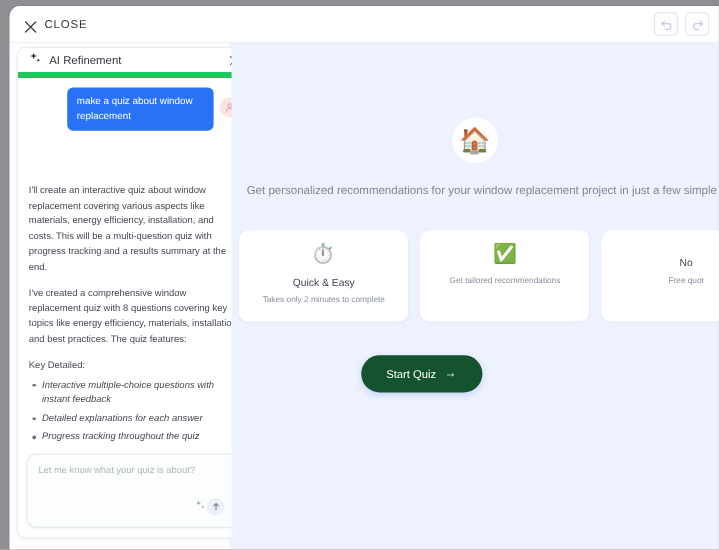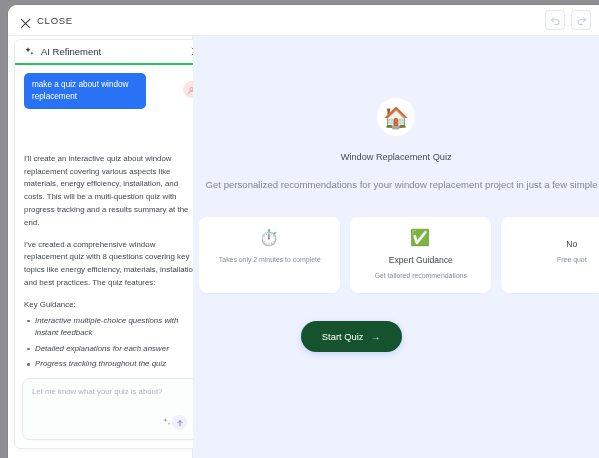--- a/index.html
+++ b/index.html
@@ -82,38 +82,38 @@
     border: 1px solid #eaecf3;
     border-radius: 7px;
     display: flex; flex-direction: column;
     overflow: hidden;
     box-shadow: 0 1px 3px rgba(25,35,80,0.035);
   }
   .panel-header {
     height: 25px;
     display: flex; align-items: center;
     padding: 0 9px;
-    border-bottom: 2px solid #22c55e;
+    border-bottom: 5px solid #22c55e;
     flex: 0 0 auto;
   }
   .panel-header .spark { margin-right: 6px; display:block; }
   .panel-title {
     font-size: 9.5px; color: #2f333c; font-weight: 400;
   }
   .panel-close {
     margin-left: auto; cursor: pointer; line-height: 0;
   }
   .chat-scroll {
     flex: 1 1 auto;
     overflow: hidden;
     padding: 8px 9px 4px 9px;
   }
   .user-row {
     display: flex; align-items: flex-start;
-    justify-content: space-between;
+    justify-content: flex-end;
     gap: 5px;
     margin-bottom: 11px;
   }
   .user-bubble {
     background: #2a72f5;
     color: #ffffff;
     font-size: 8.2px;
     line-height: 1.45;
     padding: 6px 8px;
     border-radius: 5px;
@@ -333,21 +333,21 @@
                     <circle cx="6" cy="4" r="2.1" fill="none" stroke="#cf8d97" stroke-width="0.95"></circle>
                     <path d="M2.3 10.3 a3.7 3.7 0 0 1 7.4 0" fill="none" stroke="#cf8d97" stroke-width="0.95" stroke-linecap="round"></path>
                   </svg>
                 </span>
               </div>
             </div>
 
             <div class="ai-text">
               <p>I'll create an interactive quiz about window replacement covering various aspects like materials, energy efficiency, installation, and costs. This will be a multi-question quiz with progress tracking and a results summary at the end.</p>
               <p>I've created a comprehensive window replacement quiz with 8 questions covering key topics like energy efficiency, materials, installation, and best practices. The quiz features:</p>
-              <p class="feat-head">Key Guidance:</p>
+              <p class="feat-head">Key Detailed:</p>
               <ul>
                 <li>Interactive multiple-choice questions with instant feedback</li>
                 <li>Detailed explanations for each answer</li>
                 <li>Progress tracking throughout the quiz</li>
                 <li>Professional design with gradient background and card-based layout</li>
               </ul>
             </div>
 
           </div>
 
@@ -372,32 +372,31 @@
             </div>
           </div>
 
         </div>
       </div>
 
       <div class="preview">
 
         <div class="hero">
           <div class="hero-icon">🏠</div>
-          <div class="hero-title">Window Replacement Quiz</div>
           <div class="hero-sub">Get personalized recommendations for your window replacement project in just a few simple steps</div>
         </div>
 
         <div class="cards-row">
           <div class="feature-card">
             <span class="feature-icon">⏱️</span>
+            <div class="feature-title">Quick &amp; Easy</div>
             <div class="feature-desc">Takes only 2 minutes to complete</div>
           </div>
           <div class="feature-card">
             <span class="feature-icon">✅</span>
-            <div class="feature-title">Expert Guidance</div>
             <div class="feature-desc">Get tailored recommendations</div>
           </div>
           <div class="feature-card">
             <span class="feature-icon"></span>
             <div class="feature-title">No</div>
             <div class="feature-desc">Free quot</div>
           </div>
         </div>
 
         <div class="cta-wrap">

